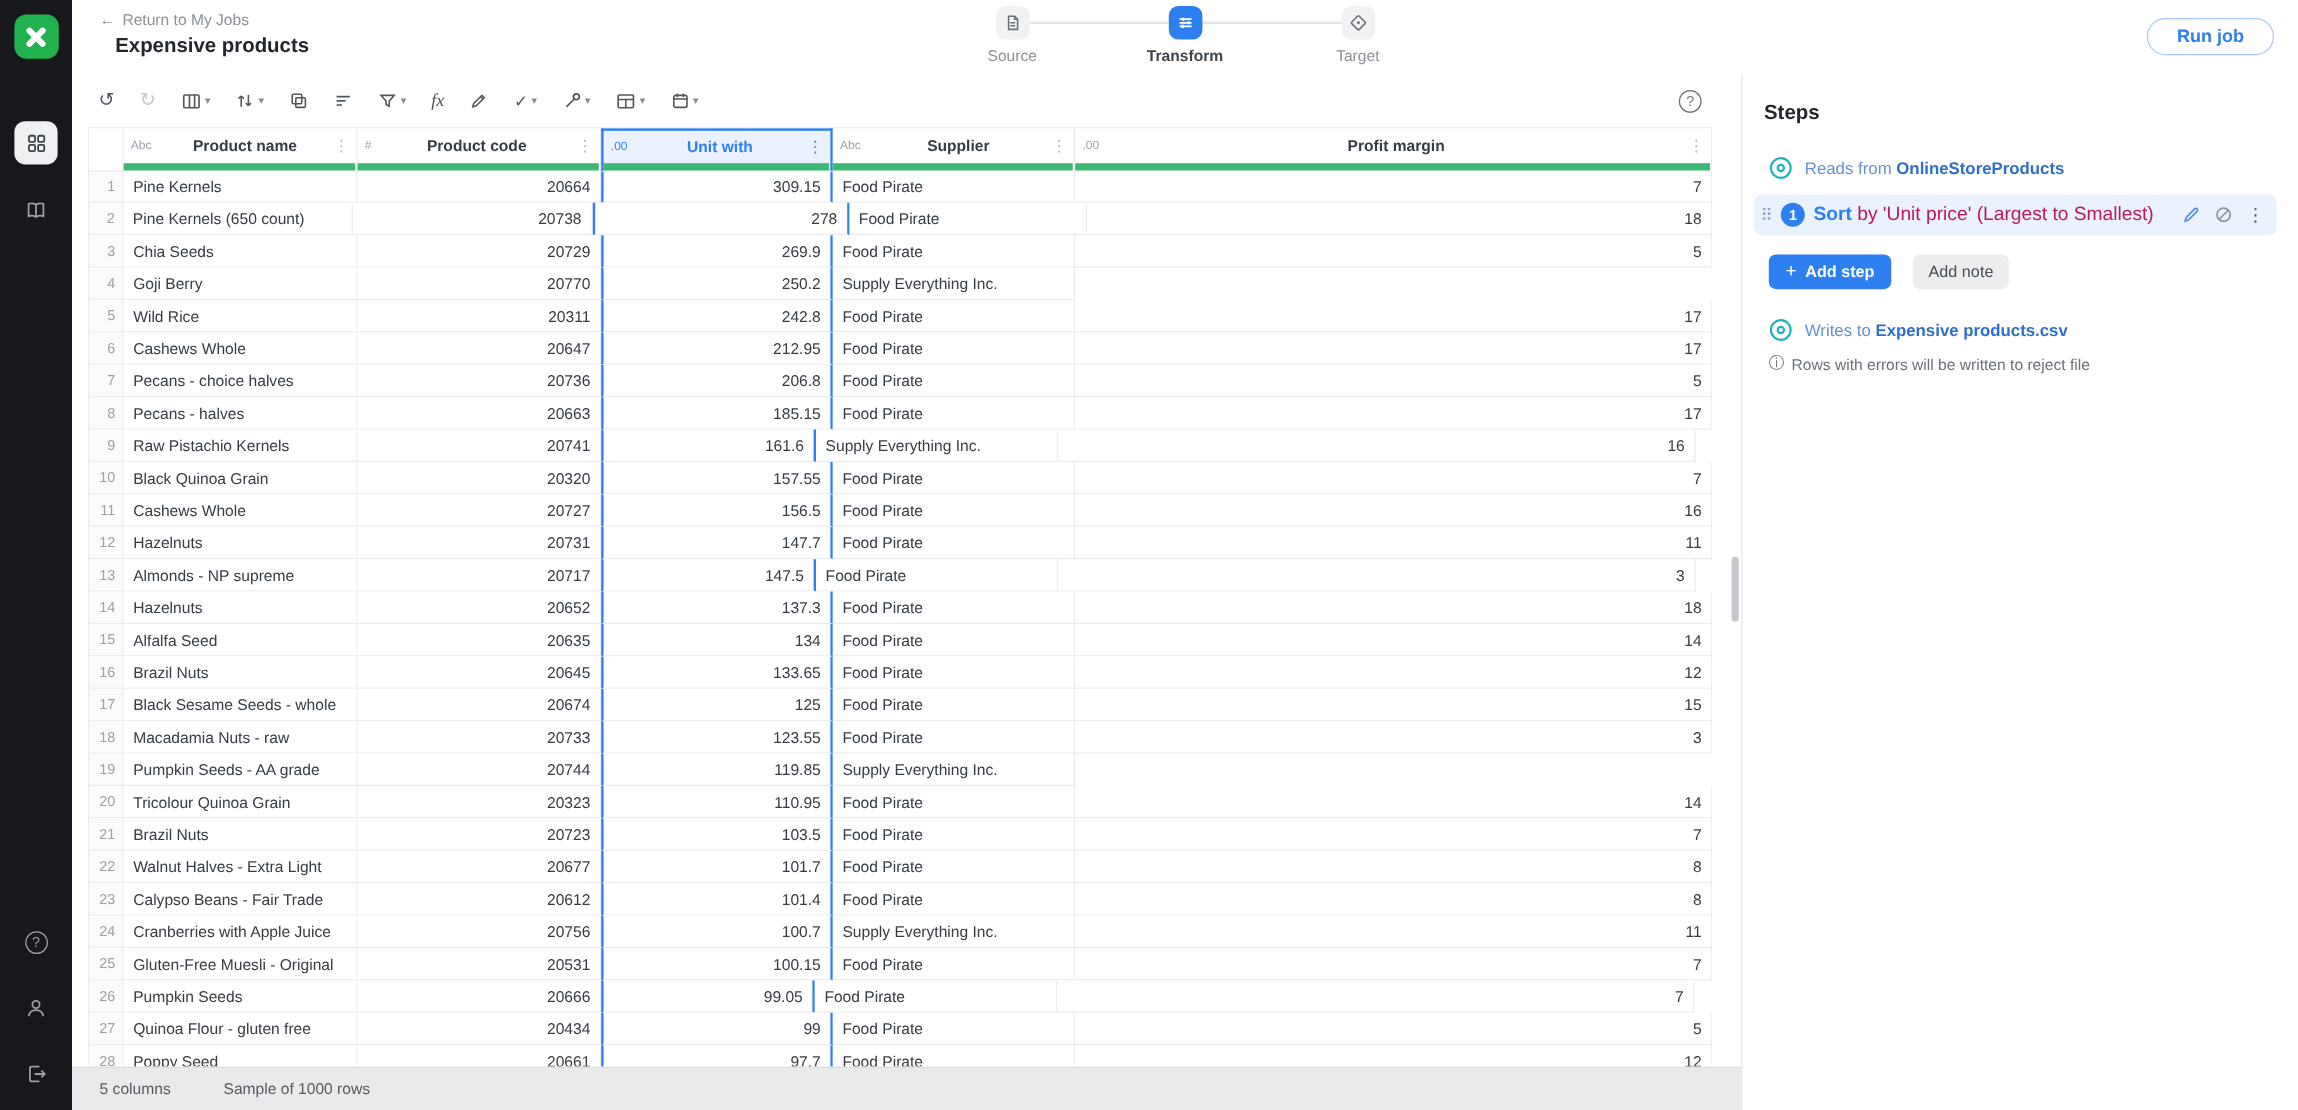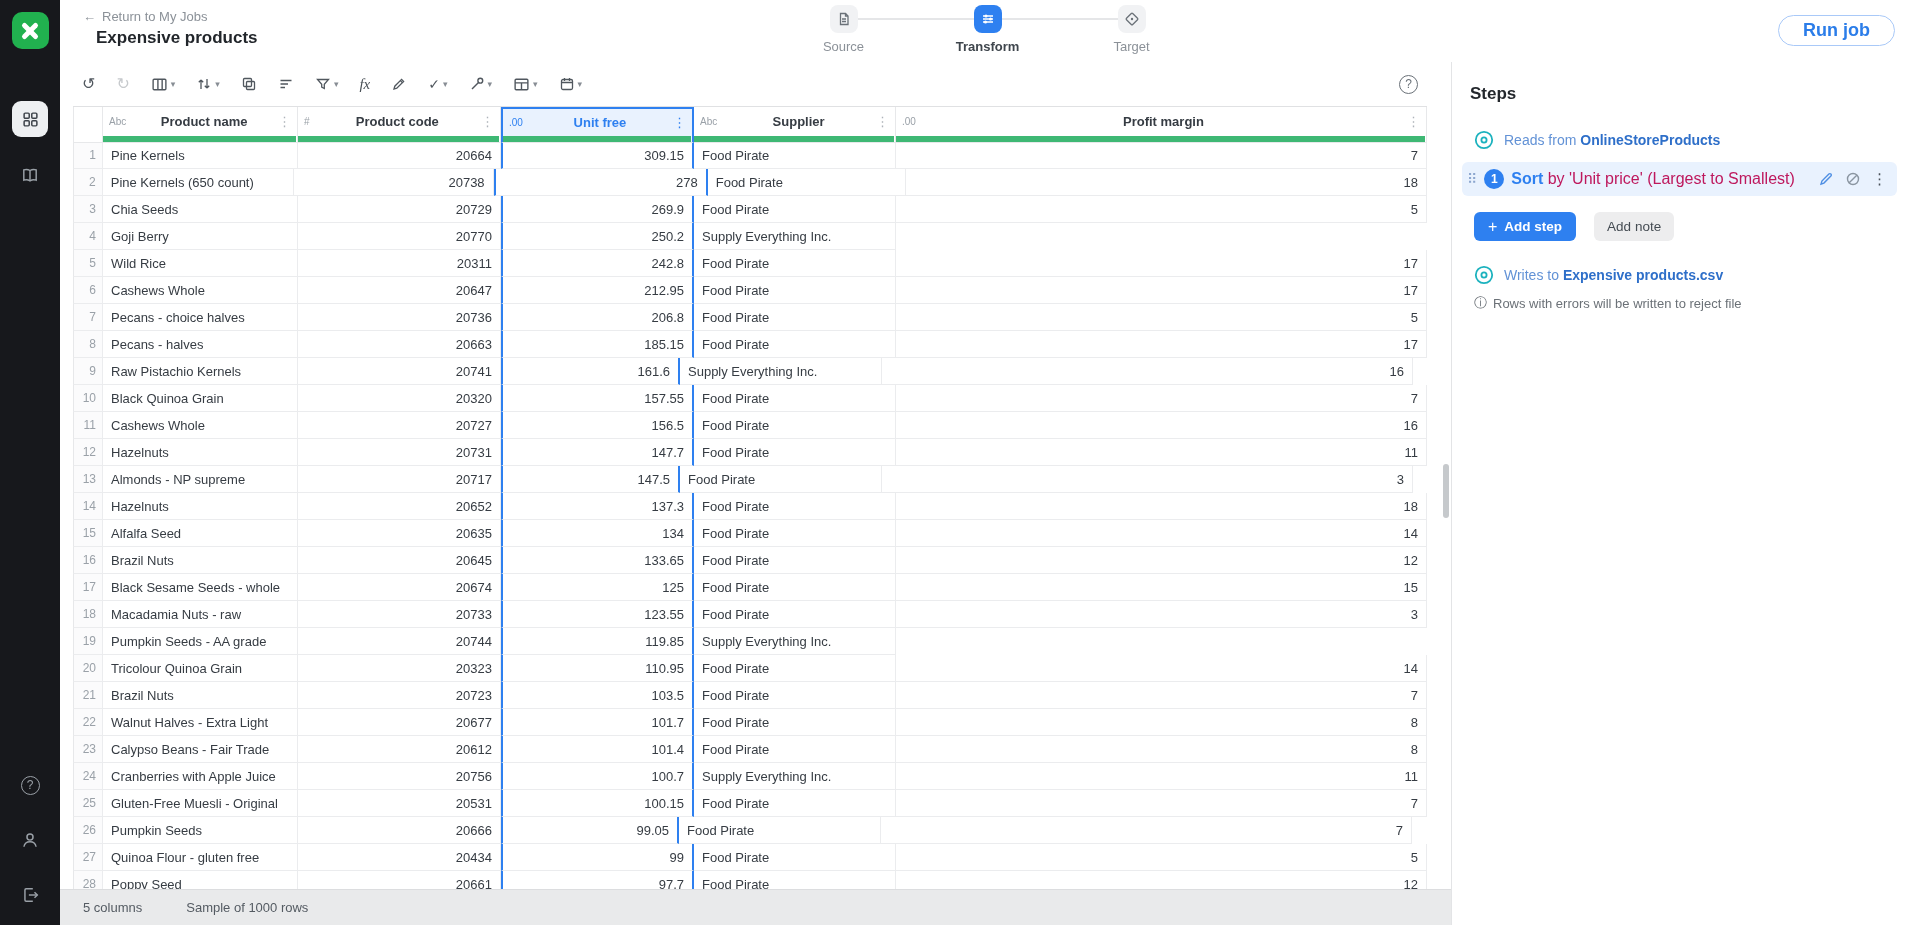--- a/index.html
+++ b/index.html
@@ -27,21 +27,21 @@
   .tb-left{position:absolute;left:23px;top:9px}
   .back-link{display:flex;align-items:center;gap:6px;font-size:13px;color:#8b9198;text-decoration:none;cursor:pointer}
   .job-title{font-size:17px;font-weight:700;color:#22262b;margin:4px 0 0 13px}
   .stepper{position:absolute;left:50%;top:5px;transform:translateX(-50%);display:flex;align-items:flex-start}
   .step-node{position:relative;width:28px;display:flex;flex-direction:column;align-items:center;cursor:pointer}
   .step-ic{width:28px;height:28px;border-radius:8px;background:#f1f2f4;display:flex;align-items:center;justify-content:center}
   .step-ic.active{background:#2e80f0}
   .step-label{position:absolute;top:34px;font-size:13px;color:#8b9198;white-space:nowrap}
   .step-label.active{color:#3f464d;font-weight:600}
   .connector{width:116px;height:2px;background:#e5e6e8;margin-top:13px}
-  .run-btn{position:absolute;right:20px;top:15px;height:31px;padding:0 24px;border:1.5px solid #a9c9f8;border-radius:16px;color:#2b7de9;font-size:18px;font-weight:600;background:#fff}
+  .run-btn{position:absolute;right:20px;top:15px;height:31px;padding:0 24px;border:1.5px solid #a9c9f8;border-radius:16px;color:#2b7de9;font-size:15px;font-weight:600;background:#fff}
 
   
   .body-row{flex:1;display:flex;min-height:0}
   .work-area{flex:1;display:flex;flex-direction:column;min-width:0;position:relative;background:#fff}
 
   
   .toolbar{height:44px;flex:0 0 44px;display:flex;align-items:center;padding-left:22px;gap:21px}
   .tool{display:flex;align-items:center;gap:3px;color:#50575e}
   .tool .caret{font-size:9px;color:#878d94}
   .tool.disabled{color:#c7cacd}
@@ -289,21 +289,21 @@
                 <span class="qbar"></span>
               </div>
               <div class="hcell" style="width:203px">
                 <span class="ctype">#</span>
                 <span class="cname">Product code</span>
                 <span class="kebab">⋮</span>
                 <span class="qbar"></span>
               </div>
               <div class="hcell sel" style="width:193px">
                 <span class="ctype">.00</span>
-                <span class="cname">Unit free</span>
+                <span class="cname">Unit with</span>
                 <span class="kebab">⋮</span>
                 <span class="qbar"></span>
               </div>
               <div class="hcell" style="width:202px">
                 <span class="ctype">Abc</span>
                 <span class="cname">Supplier</span>
                 <span class="kebab">⋮</span>
                 <span class="qbar"></span>
               </div>
               <div class="hcell" style="width:531px">

